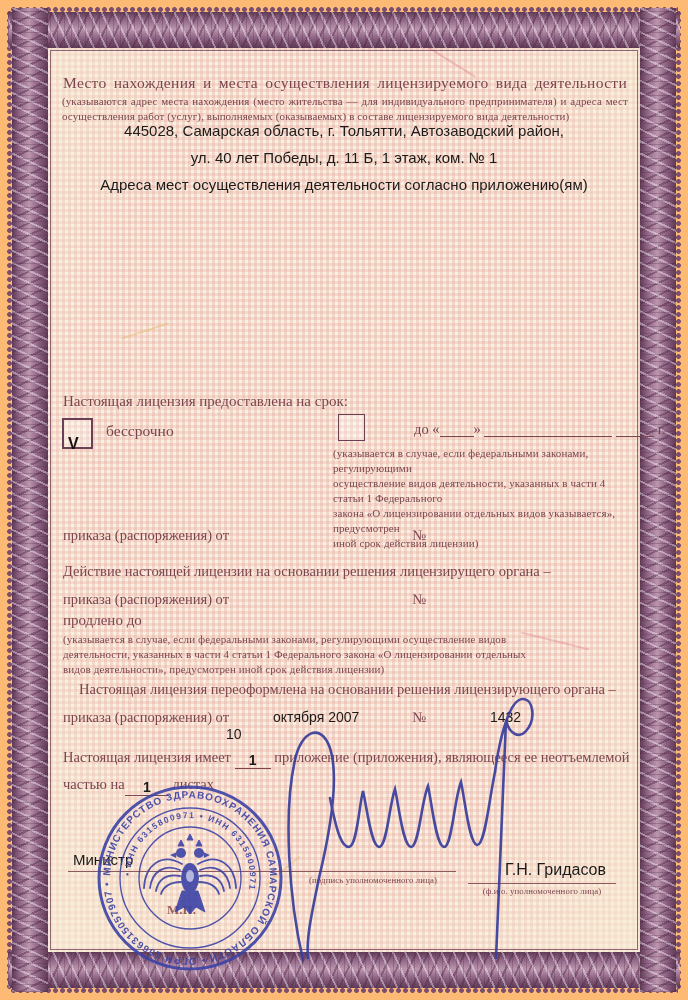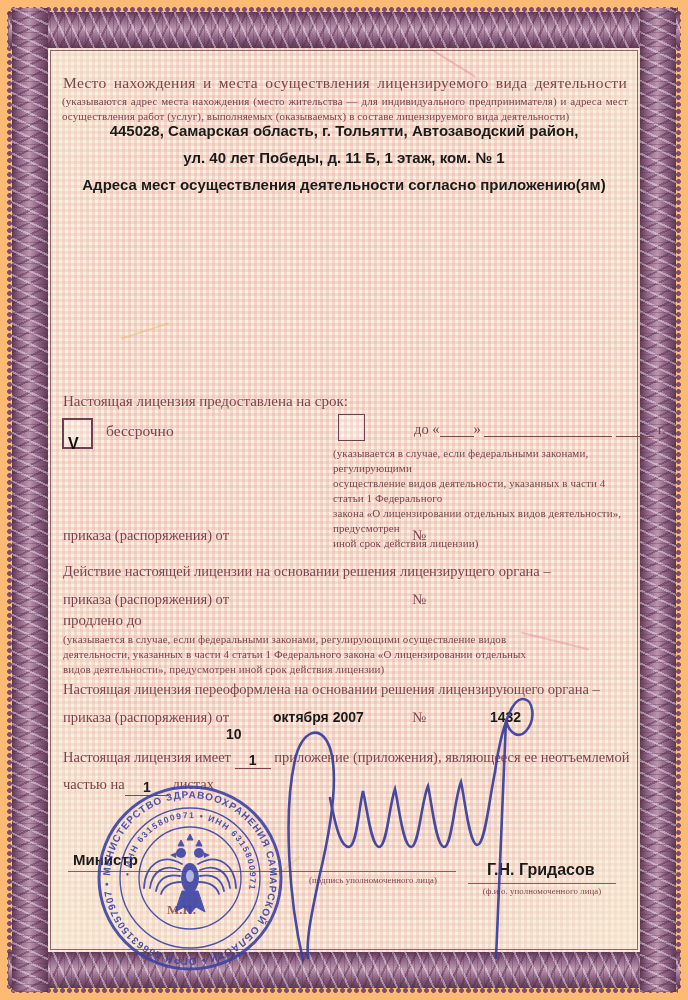--- a/index.html
+++ b/index.html
@@ -32,21 +32,21 @@
   .band.t{top:12px;} .band.b{bottom:12px;} .band.l{left:12px;} .band.r{right:12px;}
   .scallop{position:absolute;z-index:2;}
   .scallop.h{left:10px;right:10px;height:7px;background-image:radial-gradient(circle at 3.5px 3.5px,#7a4e6e 2.1px,rgba(122,78,110,0) 2.6px);background-size:7px 7px;background-repeat:repeat-x;}
   .scallop.v{top:10px;bottom:10px;width:7px;background-image:radial-gradient(circle at 3.5px 3.5px,#7a4e6e 2.1px,rgba(122,78,110,0) 2.6px);background-size:7px 7px;background-repeat:repeat-y;}
   .scallop.t{top:6px;} .scallop.b{bottom:6px;} .scallop.l{left:6px;} .scallop.r{right:6px;}
   .inner-line{position:absolute;inset:50px;border:1.5px solid rgba(116,67,96,.8);z-index:3;pointer-events:none;}
   
   .abs{position:absolute;z-index:5;}
   .serif{color:#7b454e;font-family:"Liberation Serif",serif;}
   .small{font-size:11px;line-height:15px;letter-spacing:.1px;}
-  .boldsans{font-family:"Liberation Sans",sans-serif;font-weight:bold;color:#1d1b1a;}
+  .boldsans{font-family:"Liberation Sans",sans-serif;font-weight:normal;color:#1d1b1a;}
   .justify{text-align:justify;text-align-last:justify;}
   .blank{display:inline-block;border-bottom:1px solid #7b454e;text-align:center;
          font-family:"Liberation Sans",sans-serif;font-weight:bold;color:#1d1b1a;
          font-size:14px;height:16px;vertical-align:-3px;}
   .cbox{position:absolute;border:2px solid #6b3f55;background:rgba(255,255,255,.25);z-index:5;}
   .vmark{position:absolute;left:4px;bottom:-6px;font-family:"Liberation Sans",sans-serif;
          font-weight:bold;font-size:16px;color:#14120f;}
   .sig-line{position:absolute;border-top:1.2px solid #8a5a5e;z-index:4;}
   .caption{font-size:8.8px;color:#7b454e;text-align:center;letter-spacing:.1px;}
   .stamp{position:absolute;left:95px;top:783px;width:190px;height:190px;z-index:6;opacity:.9;}
@@ -93,59 +93,59 @@
   <div class="cbox" style="left:338px;top:414px;width:25px;height:25px;border-width:1.5px;"></div>
   <div class="abs serif" style="left:374px;top:420px;font-size:14.5px;white-space:nowrap;padding-left:40px;">
     <span>до «</span><span class="blank" style="width:34px;"></span><span>»</span>
     <span class="blank" style="width:128px;"></span>
     <span class="blank" style="width:38px;"></span>
     <span>г.</span>
   </div>
   <div class="abs serif small" style="left:333px;top:446px;width:302px;">
     <div>(указывается в случае, если федеральными законами, регулирующими</div>
     <div>осуществление видов деятельности, указанных в части 4 статьи 1 Федерального</div>
-    <div>закона «О лицензировании отдельных видов деятельности», предусмотрен</div>
+    <div>закона «О лицензировании отдельных видов указывается», предусмотрен</div>
     <div>иной срок действия лицензии)</div>
   </div>
 
   <div class="abs serif" style="left:63px;top:527px;font-size:14.5px;">приказа (распоряжения)  от</div>
   <div class="abs serif" style="left:412px;top:527px;font-size:14.5px;">№</div>
 
   <div class="abs serif" style="left:63px;top:563px;font-size:14.5px;">Действие настоящей лицензии на основании решения лицензирущего органа –</div>
   <div class="abs serif" style="left:63px;top:591px;font-size:14.5px;">приказа (распоряжения)  от</div>
   <div class="abs serif" style="left:412px;top:591px;font-size:14.5px;">№</div>
   <div class="abs serif" style="left:63px;top:612px;font-size:15px;font-family:Liberation Serif, serif;">продлено до</div>
   <div class="abs serif small" style="left:63px;top:632px;width:470px;">
     <div>(указывается в случае, если федеральными законами, регулирующими осуществление видов</div>
     <div>деятельности, указанных в части 4 статьи 1 Федерального закона «О лицензировании отдельных</div>
     <div>видов деятельности», предусмотрен иной срок действия лицензии)</div>
   </div>
 
-  <div class="abs serif" style="left:63px;top:681px;font-size:14.5px;">Настоящая лицензия переоформлена на основании решения лицензирующего органа –</div>
+  <div class="abs serif" style="left:63px;top:681px;font-size:14.5px;padding-left:16px;">Настоящая лицензия переоформлена на основании решения лицензирующего органа –</div>
   <div class="abs serif" style="left:63px;top:709px;font-size:14.5px;">приказа (распоряжения)  от</div>
   <div class="abs boldsans" style="left:226px;top:709px;font-size:14px;margin-top:17px;">10</div>
   <div class="abs boldsans" style="left:273px;top:709px;font-size:14px;">октября 2007</div>
   <div class="abs serif" style="left:412px;top:709px;font-size:14.5px;">№</div>
   <div class="abs boldsans" style="left:490px;top:709px;font-size:14px;">1432</div>
 
   <div class="abs serif" style="left:63px;top:749px;font-size:14.5px;white-space:nowrap;">
     <span>Настоящая лицензия имеет</span>
     <span class="blank" style="width:36px;">1</span>
     <span>приложение (приложения), являющееся ее неотъемлемой</span>
   </div>
   <div class="abs serif" style="left:63px;top:776px;font-size:14.5px;white-space:nowrap;">
     <span>частью на</span><span class="blank" style="width:44px;">1</span>
     <span>листах</span>
   </div>
 
   <div class="abs boldsans" style="left:73px;top:851px;font-size:15px;">Министр</div>
   <div class="sig-line" style="left:68px;top:871px;width:388px;"></div>
   <div class="abs caption" style="left:288px;top:875px;width:170px;">(подпись уполномоченного лица)</div>
 
-  <div class="abs boldsans" style="left:487px;top:861px;font-size:16px;">Г.Н. Гридасов</div>
+  <div class="abs boldsans" style="left:505px;top:861px;font-size:16px;">Г.Н. Гридасов</div>
   <div class="sig-line" style="left:468px;top:883px;width:148px;"></div>
   <div class="abs caption" style="left:464px;top:886px;width:156px;">(ф.и.о. уполномоченного лица)</div>
 
   <div class="abs serif" style="left:167px;top:902px;font-size:13px;font-weight:bold;color:#8a4a4a;opacity:.85;z-index:6;">М.П.</div>
 
   <svg class="stamp" viewBox="0 0 190 190">
     <g stroke="#3c43a6" fill="none">
       <circle cx="95" cy="95" r="91" stroke-width="3"></circle>
       <circle cx="95" cy="95" r="70" stroke-width="1.4"></circle>
       <circle cx="95" cy="95" r="51" stroke-width="1.4"></circle>

